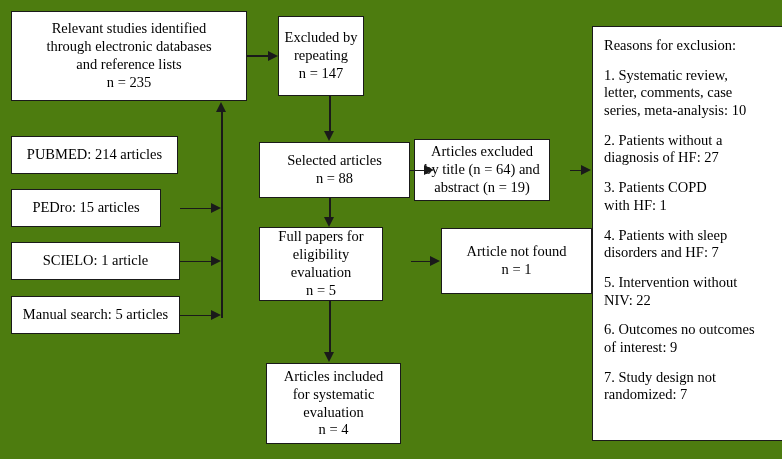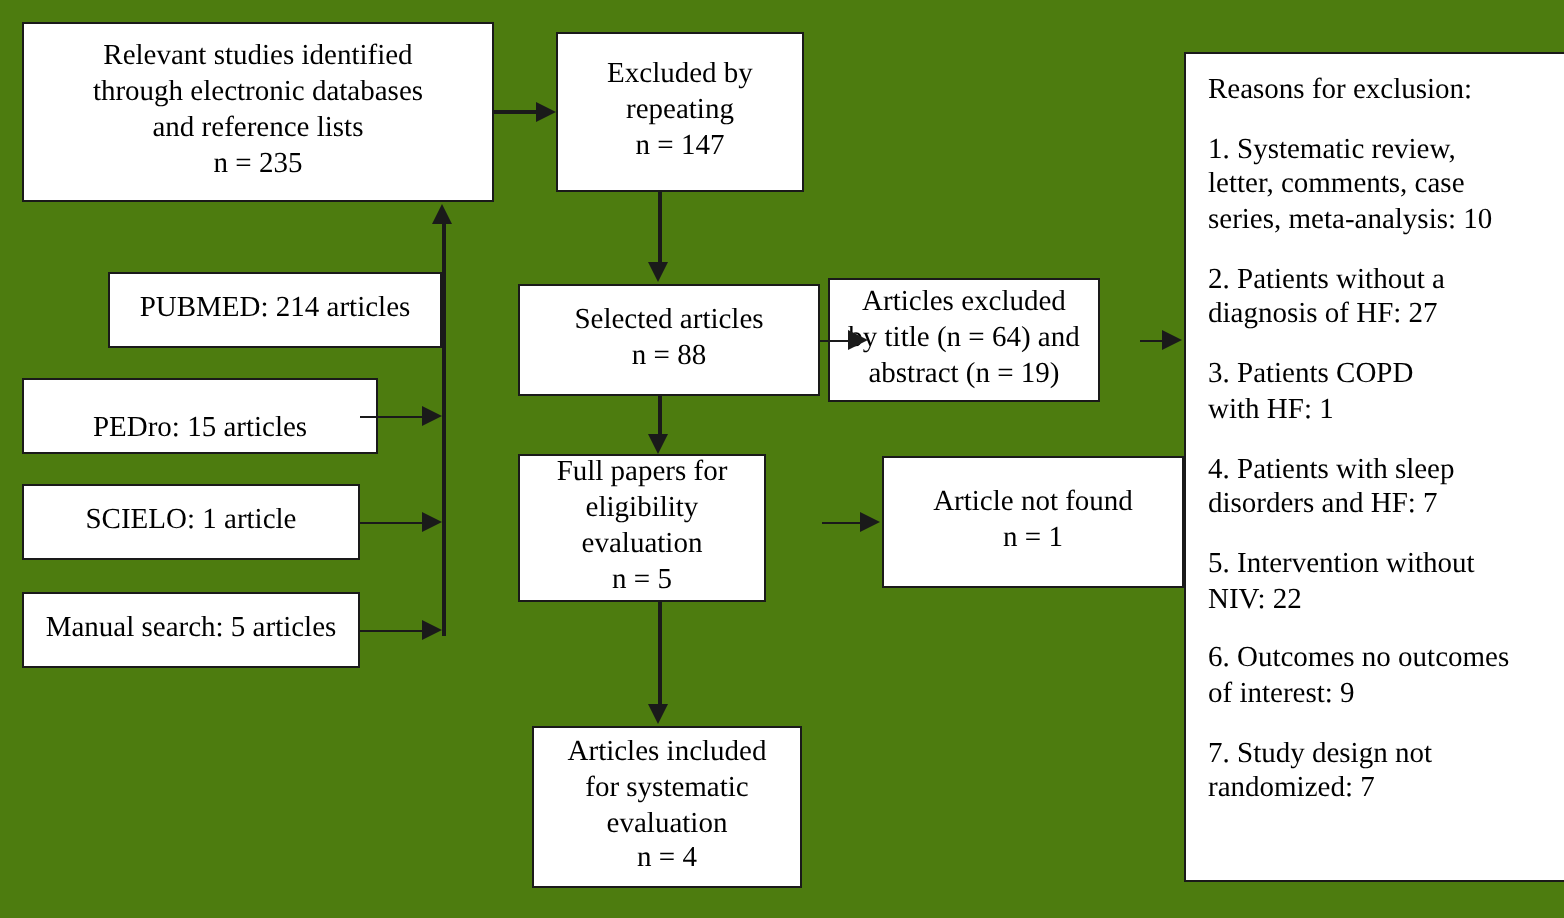--- a/index.html
+++ b/index.html
@@ -90,37 +90,37 @@
 
 <div id="flow-root">
 
   <div class="node" style="left:11px; top:11px; width:236px; height:90px;">
     <span class="node-text">Relevant studies identified
 through electronic databases
 and reference lists
 n = 235</span>
   </div>
 
-  <div class="node" style="left:11px; top:136px; width:167px; height:38px;margin-left:43px;">
+  <div class="node" style="left:11px; top:136px; width:167px; height:38px;">
     <span class="node-text">PUBMED: 214 articles</span>
   </div>
 
-  <div class="node" style="left:11px; top:189px; width:178px; height:38px;align-items:flex-end;">
+  <div class="node" style="left:11px; top:189px; width:150px; height:38px;">
     <span class="node-text">PEDro: 15 articles</span>
   </div>
 
   <div class="node" style="left:11px; top:242px; width:169px; height:38px;">
     <span class="node-text">SCIELO: 1 article</span>
   </div>
 
   <div class="node" style="left:11px; top:296px; width:169px; height:38px;">
     <span class="node-text">Manual search: 5 articles</span>
   </div>
 
-  <div class="node" style="left:278px; top:16px; width:124px; height:80px;align-items:center;">
+  <div class="node" style="left:278px; top:16px; width:86px; height:80px;align-items:center;">
     <span class="node-text">Excluded by
 repeating
 n = 147</span>
   </div>
 
   <div class="node" style="left:259px; top:142px; width:151px; height:56px;">
     <span class="node-text">Selected articles
 n = 88</span>
   </div>
 

